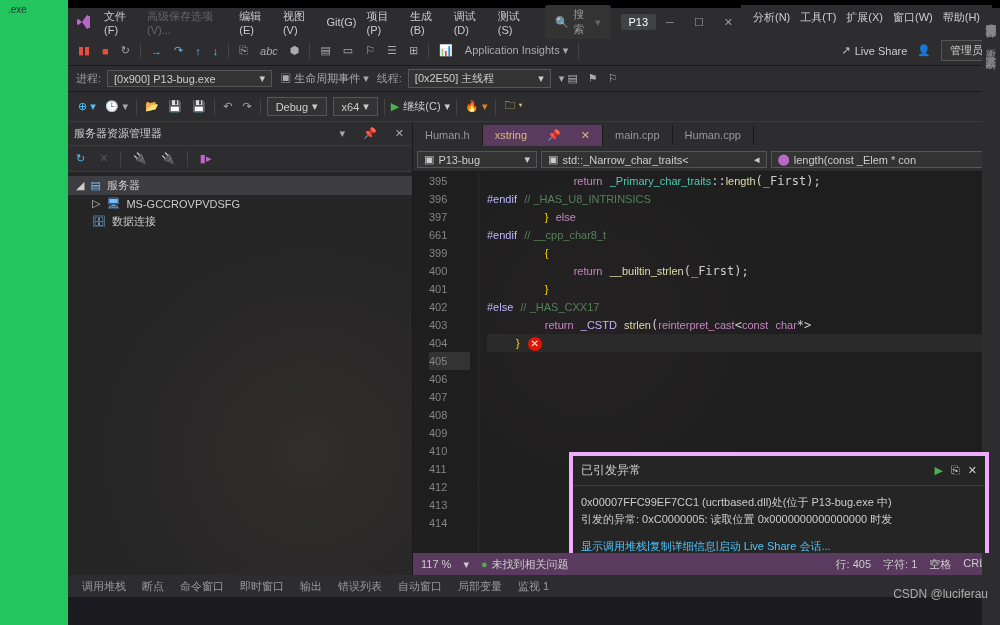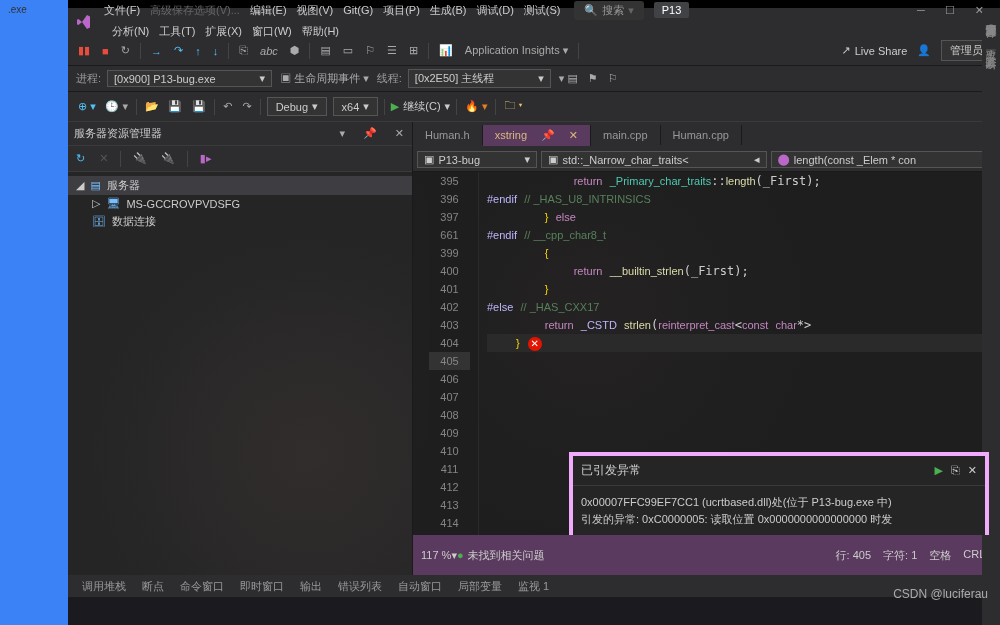--- a/index.html
+++ b/index.html
@@ -1,17 +1,17 @@
 <!DOCTYPE html>
 <html><head>
 <meta charset="utf-8">
 <style>
 *{margin:0;padding:0;box-sizing:border-box;font-family:"Segoe UI","Microsoft YaHei",sans-serif;font-size:11px}
 body{background:#000;width:1000px;height:625px;overflow:hidden;position:relative}
-.sidebar-left{position:absolute;left:0;top:0;width:68px;height:625px;background:#3b82f6}
+.sidebar-left{position:absolute;left:0;top:0;width:68px;height:625px;background:#22c55e}
 .sidebar-left-item{padding:4px 8px;color:#333;font-size:10px}
 .main{position:absolute;left:68px;top:8px;width:932px;height:617px;background:#1b1b1f;color:#ccc}
 .titlebar{height:28px;background:#2d2d30;display:flex;align-items:center;padding:0 8px}
 .titlebar-logo{width:16px;height:16px;display:flex;align-items:center;justify-content:center;margin-right:8px}
 .titlebar-logo svg{width:16px;height:16px}
 .menu-row{display:flex;align-items:center;gap:2px;flex:1}
 .menu-item{padding:2px 4px;color:#ccc;cursor:pointer}
 .menu-disabled{color:#666}
 .search-pill{background:#333;border-radius:3px;padding:2px 10px;margin:0 8px;color:#999;display:flex;align-items:center;gap:4px}
 .badge{background:#414246;color:#fff;padding:2px 8px;border-radius:2px}
@@ -38,44 +38,44 @@
 .panel-tb{height:26px;background:#2d2d30;display:flex;align-items:center;padding:0 6px;gap:10px;border-bottom:1px solid #3a3a3a}
 .tree{padding:4px 0;color:#ccc;flex:1;position:relative;overflow:hidden}
 .tree::before{content:"";position:absolute;left:0;top:0;width:100%;height:100%;background:radial-gradient(circle at 70% 70%,rgba(120,90,80,.15),transparent 60%)}
 .tree-item{padding:2px 8px;display:flex;align-items:center;gap:6px;position:relative}
 .tree-item.sel{background:#3e3e42}
 .tree-icon{color:#75beff}
 .indent1{padding-left:24px}
 .editor{flex:1;display:flex;flex-direction:column;background:#1e1e1e;position:relative}
 .tabs{height:26px;background:#2d2d30;display:flex;align-items:center}
 .tab{padding:4px 12px;color:#999;cursor:pointer;border-right:1px solid #1a1a1a}
-.tab.active{background:#5a3a5e;color:#d7ba7d;display:flex;align-items:center;gap:14px}
+.tab.active{background:#5a3a5e;color:#d7ba7d;display:flex;align-items:center;gap:20px}
 .nav-bar{height:24px;background:#2d2d30;display:flex;align-items:center;padding:0 4px;gap:4px;border-bottom:1px solid #1a1a1a}
 .nav-pill{background:#333;border:1px solid #555;padding:1px 6px;display:flex;align-items:center;gap:4px;color:#ccc;flex:1}
 .code-area{flex:1;display:flex;overflow:hidden;position:relative}
 .code-area::before{content:"";position:absolute;left:0;top:0;width:100%;height:100%;background:radial-gradient(circle at 30% 40%,rgba(80,60,70,.12),transparent 50%)}
-.gutter{width:50px;background:#1e1e1e;text-align:center;padding-right:8px;color:#858585;position:relative;border-right:1px solid #2a2a2a}
+.gutter{width:50px;background:#1e1e1e;text-align:left;padding-right:8px;color:#858585;position:relative;border-right:1px solid #2a2a2a}
 .gutter-line{height:18px;line-height:18px}
 .margin{width:16px;background:#1e1e1e}
 .code{flex:1;padding-left:8px;position:relative}
 .code-line{height:18px;line-height:18px;white-space:pre;font-family:Consolas,monospace;font-size:12px}
 .c-kw{color:#c586c0}
 .c-comment{color:#56815a}
 .c-type{color:#4ec9b0}
 .c-fn{color:#dcdcaa}
 .c-macro{color:#beb7ff}
 .c-br{color:#ffd700}
 .err-icon{display:inline-flex;width:14px;height:14px;background:#e51400;border-radius:50%;color:#fff;align-items:center;justify-content:center;font-size:10px;margin-left:8px}
 .exception-popup{position:absolute;left:90px;top:280px;width:420px;background:#252526;border:4px solid #f0abfc;z-index:10}
 .exc-hdr{padding:6px 8px;display:flex;align-items:center;border-bottom:1px solid #3a3a3a}
 .exc-title{flex:1;color:#ccc;font-size:12px}
 .exc-body{padding:8px;color:#ccc;line-height:1.5}
 .exc-links{padding:4px 8px;color:#4fc3f7;display:flex;}
 .exc-links span{cursor:pointer}
-.statusbar{height:40px;background:#5a3a5e;display:flex;align-items:center;padding:0 8px;gap:0;color:#ccc}
+.statusbar{height:22px;background:#5a3a5e;display:flex;align-items:center;padding:0 8px;gap:12px;color:#ccc}
 .statusbar .sb-err{display:flex;align-items:center;gap:4px}
 .sb-right{margin-left:auto;display:flex;gap:12px}
 .bottom-tabs{height:22px;background:#2d2d30;display:flex;align-items:center;padding:0 8px;gap:4px}
 .bottom-tab{padding:2px 6px;color:#999;cursor:pointer}
 .watermark{position:absolute;right:12px;bottom:24px;color:#aaa;font-size:12px}
 .rsidebar{position:absolute;right:0;top:0;width:18px;height:100%;background:#2d2d30;writing-mode:vertical-rl;padding:8px 2px;color:#888;display:flex;gap:8px}
 .rsidebar span{cursor:pointer}
 .liveshare{color:#ccc;display:flex;align-items:center;gap:4px}
 .admin-btn{background:#333;border:1px solid #555;padding:2px 8px;color:#ccc}
 .pin-icon{color:#4fc3f7}
@@ -87,21 +87,21 @@
   <div class="sidebar-left-item">.exe</div>
 </div>
 
 <div class="main">
   <div class="titlebar">
     <div class="titlebar-logo">
       <svg viewBox="0 0 16 16">
           <path d="M11 1L6 8l5 7 3-1.5V2.5L11 1zM6 8L2.5 5 1 5.8v4.4L2.5 11 6 8z" fill="#ba68c8"></path>
         </svg>
     </div>
-    <div style="display:flex;flex-direction:column;flex:1">
+    <div style="display:flex;flex:1">
       <div class="menu-row">
         <span class="menu-item">文件(F)</span>
         <span class="menu-item menu-disabled">高级保存选项(V)...</span>
         <span class="menu-item">编辑(E)</span>
         <span class="menu-item">视图(V)</span>
         <span class="menu-item">Git(G)</span>
         <span class="menu-item">项目(P)</span>
         <span class="menu-item">生成(B)</span>
         <span class="menu-item">调试(D)</span>
         <span class="menu-item">测试(S)</span>

